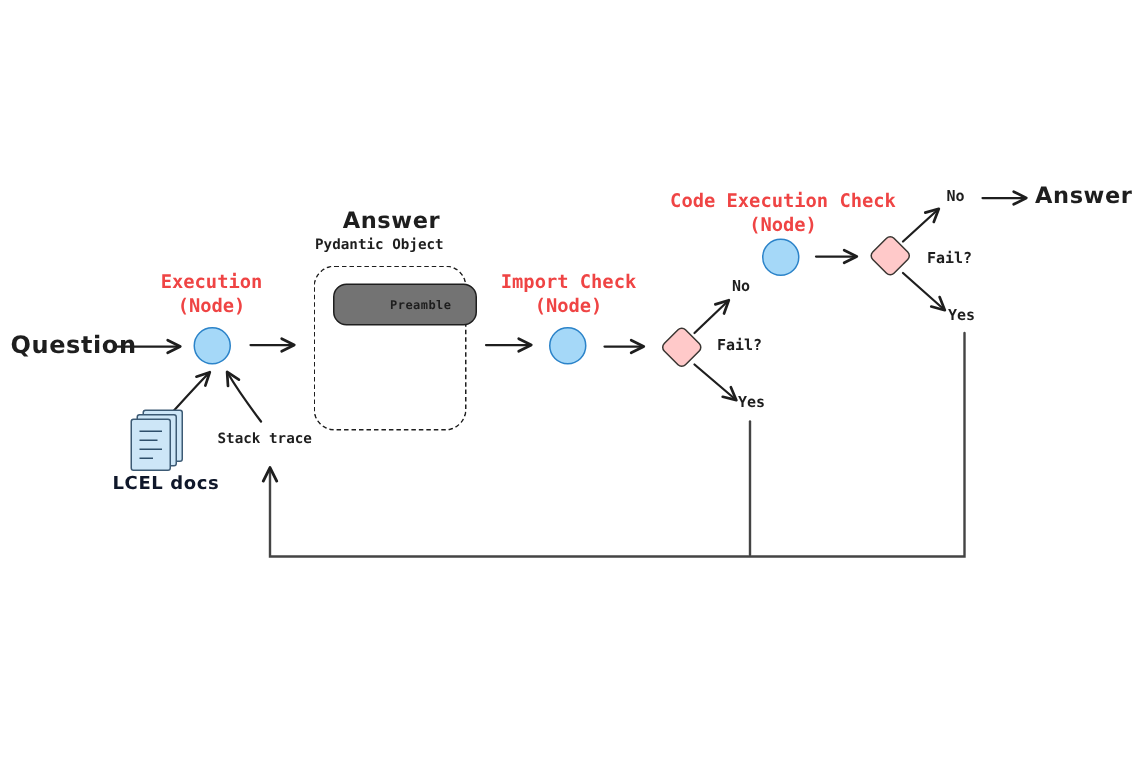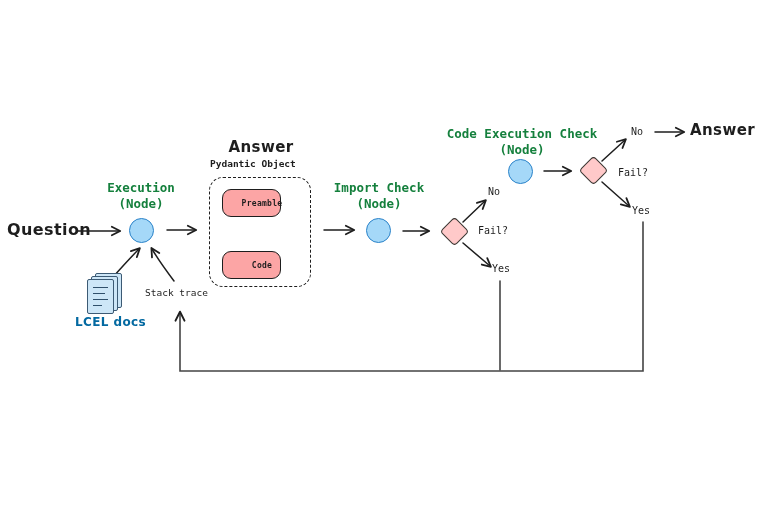--- a/index.html
+++ b/index.html
@@ -7,38 +7,38 @@
     position:relative;width:760px;height:513px;background:#ffffff;
     overflow:hidden;font-family:"DejaVu Sans Mono",monospace;color:#1e1e1e;
   }
   .abs{position:absolute;}
   .hand{
     font-family:"DejaVu Sans",sans-serif;font-weight:600;
     letter-spacing:.4px;color:#1e1e1e;white-space:nowrap;
   }
   .mono{font-family:"DejaVu Sans Mono",monospace;white-space:nowrap;}
   .node-title{
-    font-family:"DejaVu Sans Mono",monospace;font-weight:bold;color:#15803d;
+    font-family:"DejaVu Sans Mono",monospace;font-weight:bold;color:#ef4444;
     text-align:center;font-size:12.5px;line-height:15.5px;white-space:nowrap;
   }
-  .small-label{font-size:10px;font-weight:normal;color:#1e1e1e;}
+  .small-label{font-size:10px;font-weight:bold;color:#1e1e1e;}
   .circle{
     width:25px;height:25px;border-radius:50%;
     background:#a5d8f8;border:1.8px solid #2b83c9;box-sizing:border-box;
   }
   .diamond{
     width:21px;height:21px;background:#ffc9c9;border:1.6px solid #3a3632;
     border-radius:4px;transform:rotate(45deg);box-sizing:border-box;
   }
   .dashed-box{
     width:102px;height:110px;border:1.6px dashed #1e1e1e;border-radius:14px;
     box-sizing:border-box;
   }
   .field-box{
-    position:absolute;left:12px;width:59px;height:28px;background:#fca5a5;
+    position:absolute;left:12px;width:96px;height:28px;background:#737373;
     border:1.4px solid #1e1e1e;border-radius:9px;box-sizing:border-box;
     display:flex;align-items:center;justify-content:center;
     font-size:8px;font-weight:bold;letter-spacing:.3px;padding-left:21px;
   }
   .page{
     position:absolute;width:27px;height:35px;background:#cde6f7;
     border:1.4px solid #3c5a74;border-radius:2px;box-sizing:border-box;
   }
   .page-line{position:absolute;height:0;border-top:1.5px solid #2f4f6b;left:5px;}
   svg{position:absolute;left:0;top:0;}
@@ -79,21 +79,20 @@
   <div class="abs node-title" style="left:80px;top:180px;width:122px;">
     <div>Execution</div>
     <div>(Node)</div>
   </div>
   <div class="abs circle" style="left:129px;top:218px;"></div>
 
   <div class="abs hand" style="left:210px;top:138px;width:102px;text-align:center;font-size:15px;">Answer</div>
   <div class="abs mono" style="left:210px;top:158px;width:102px;text-align:left;font-size:9.5px;font-weight:bold;">Pydantic Object</div>
   <div class="abs dashed-box" style="left:209px;top:177px;">
     <div class="field-box" style="top:11px;">Preamble</div>
-    <div class="field-box" style="top:73px;">Code</div>
   </div>
 
   <div class="abs node-title" style="left:318px;top:180px;width:122px;">
     <div>Import Check</div>
     <div>(Node)</div>
   </div>
   <div class="abs circle" style="left:366px;top:218px;"></div>
 
   <div class="abs diamond" style="left:444px;top:221px;"></div>
   <div class="abs mono small-label" style="left:478px;top:225px;">Fail?</div>
@@ -118,15 +117,15 @@
   <div class="abs" style="left:87px;top:273px;width:42px;height:46px;">
     <div class="page" style="left:8px;top:0;"></div>
     <div class="page" style="left:4px;top:3px;"></div>
     <div class="page" style="left:0;top:6px;">
       <div class="page-line" style="top:7px;width:15px;"></div>
       <div class="page-line" style="top:13px;width:12px;"></div>
       <div class="page-line" style="top:19px;width:15px;"></div>
       <div class="page-line" style="top:25px;width:9px;"></div>
     </div>
   </div>
-  <div class="abs hand" style="left:75px;top:315px;font-size:12px;color:#0369a1;">LCEL docs</div>
+  <div class="abs hand" style="left:75px;top:315px;font-size:12px;color:#0f172a;">LCEL docs</div>
 
 </div>
 
 </body></html>

